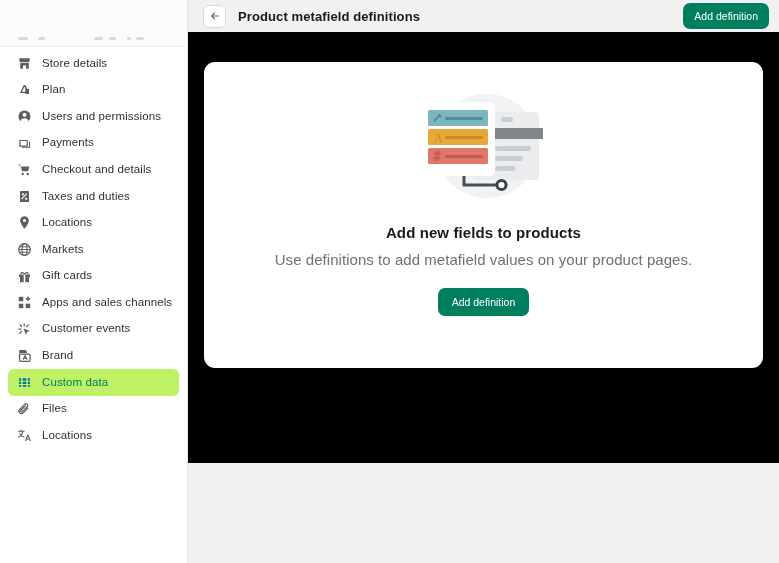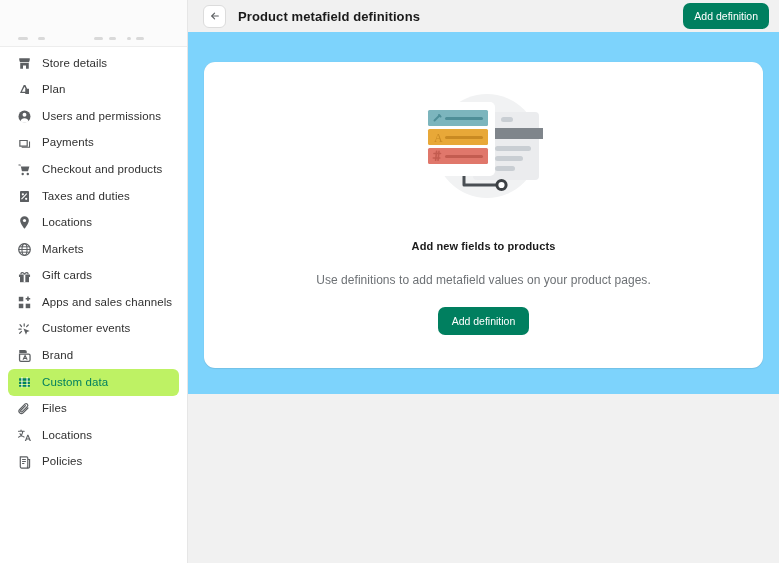--- a/index.html
+++ b/index.html
@@ -46,21 +46,21 @@
   }
   .nav-item .lbl {
     font-size: 11.5px; color: #303030; line-height: 1;
     white-space: nowrap; letter-spacing: .1px;
   }
   .nav-item.selected { background: #bef264; }
   .nav-item.selected .ico { color: #007f5f; }
   .nav-item.selected .lbl { color: #007f5f; }
 
   
-  .main { flex: 1; height: 394px; position: relative; background: #7dd3fc; }
+  .main { flex: 1; height: 463px; position: relative; background: #000000; }
   .topbar {
     height: 32px; display: flex; align-items: center;
     padding: 0 12px 0 15px; background: #f1f1f1;
     position: relative;
   }
   .back-btn {
     width: 23px; height: 23px; border-radius: 6px;
     border: 1px solid #dcdcdc; background: #fff;
     display: flex; align-items: center; justify-content: center;
     cursor: pointer; flex: 0 0 23px;
@@ -84,25 +84,25 @@
     height: 306px;
     background: #ffffff;
     border-radius: 11px;
     box-shadow: 0 1px 1px rgba(0,0,0,.08), 0 0 1px rgba(0,0,0,.10);
     display: flex; flex-direction: column;
     align-items: center; justify-content: flex-start;
     padding-top: 22px;
   }
   .illus { width: 150px; height: 128px; position: relative; }
   .empty-title {
-    font-size: 11px; font-weight: bold; color: #1a1a1a;
-    margin-top: 28px; letter-spacing: .1px;
+    font-size: 15px; font-weight: bold; color: #1a1a1a;
+    margin-top: 12px; letter-spacing: .1px;
   }
   .empty-sub {
-    font-size: 12px; color: #6d7175; margin-top: 21px; letter-spacing: .05px;
+    font-size: 15px; color: #6d7175; margin-top: 10px; letter-spacing: .05px;
   }
   .add-def-mid {
     margin-top: 20px;
     background: #007f5f; color: #fff;
     font-size: 10.5px; padding: 8px 14px;
     border: none; border-radius: 7px; cursor: pointer;
     font-family: "Liberation Sans", sans-serif;
   }
 </style>
 </head>
@@ -157,21 +157,21 @@
           <span class="lbl">Payments</span>
         </div>
         <div class="nav-item">
           <span class="ico">
             <svg width="15" height="15" viewBox="0 0 20 20" fill="currentColor">
               <path d="M2 3.4h2.6l.7 2.6h11.2l-1.8 6.4H6.6L5 5.4 4.3 4.8H2V3.4z"></path>
               <circle cx="7.6" cy="16" r="1.6"></circle>
               <circle cx="14.4" cy="16" r="1.6"></circle>
             </svg>
           </span>
-          <span class="lbl">Checkout and products</span>
+          <span class="lbl">Checkout and details</span>
         </div>
         <div class="nav-item">
           <span class="ico">
             <svg width="15" height="15" viewBox="0 0 20 20" fill="currentColor">
               <rect x="4" y="2.6" width="12" height="14.8" rx="1.2"></rect>
               <circle cx="7.8" cy="7" r="1.5" fill="#fff"></circle>
               <circle cx="12.2" cy="13" r="1.5" fill="#fff"></circle>
               <path d="M6 13.6 13 6.2" stroke="#fff" stroke-width="1.5" fill="none"></path>
             </svg>
           </span>
@@ -255,30 +255,20 @@
           <span class="lbl">Files</span>
         </div>
         <div class="nav-item">
           <span class="ico">
             <svg width="15" height="15" viewBox="0 0 20 20" fill="currentColor">
               <path d="M2 4.4h7.6M5.4 2.6v1.8M7.6 4.4c0 3.6-2.6 6.6-5.6 7.8M4 7.6c1.2 2.4 3.2 3.8 5.4 4.4" fill="none" stroke="currentColor" stroke-width="1.5" stroke-linecap="round"></path>
               <path d="M10.4 17.4 13.8 9h1.4l3.4 8.4h-1.7l-.8-2.1h-3.2l-.8 2.1h-1.7zm3-3.5h2.2l-1.1-3-1.1 3z"></path>
             </svg>
           </span>
           <span class="lbl">Locations</span>
-        </div>
-        <div class="nav-item">
-          <span class="ico">
-            <svg width="15" height="15" viewBox="0 0 20 20" fill="currentColor">
-              <path d="M4.4 2.6h8.4c.9 0 1.6.7 1.6 1.6v13.2H6c-.9 0-1.6-.7-1.6-1.6V2.6z" fill="none" stroke="currentColor" stroke-width="1.6"></path>
-              <path d="M14.4 6h2.4v9.8a1.6 1.6 0 0 1-3.2 0" fill="none" stroke="currentColor" stroke-width="1.5"></path>
-              <path d="M6.8 6h5M6.8 8.6h5M6.8 11.2h3" stroke="currentColor" stroke-width="1.4" fill="none"></path>
-            </svg>
-          </span>
-          <span class="lbl">Policies</span>
         </div>
       </div>
   </nav>
 
   <div class="main">
 
     <div class="topbar">
       <div class="back-btn">
         <svg width="12" height="12" viewBox="0 0 20 20">
           <path d="M9.3 5.3 4.6 10l4.7 4.7" fill="none" stroke="#5c5f62" stroke-width="1.9" stroke-linecap="round" stroke-linejoin="round"></path>

